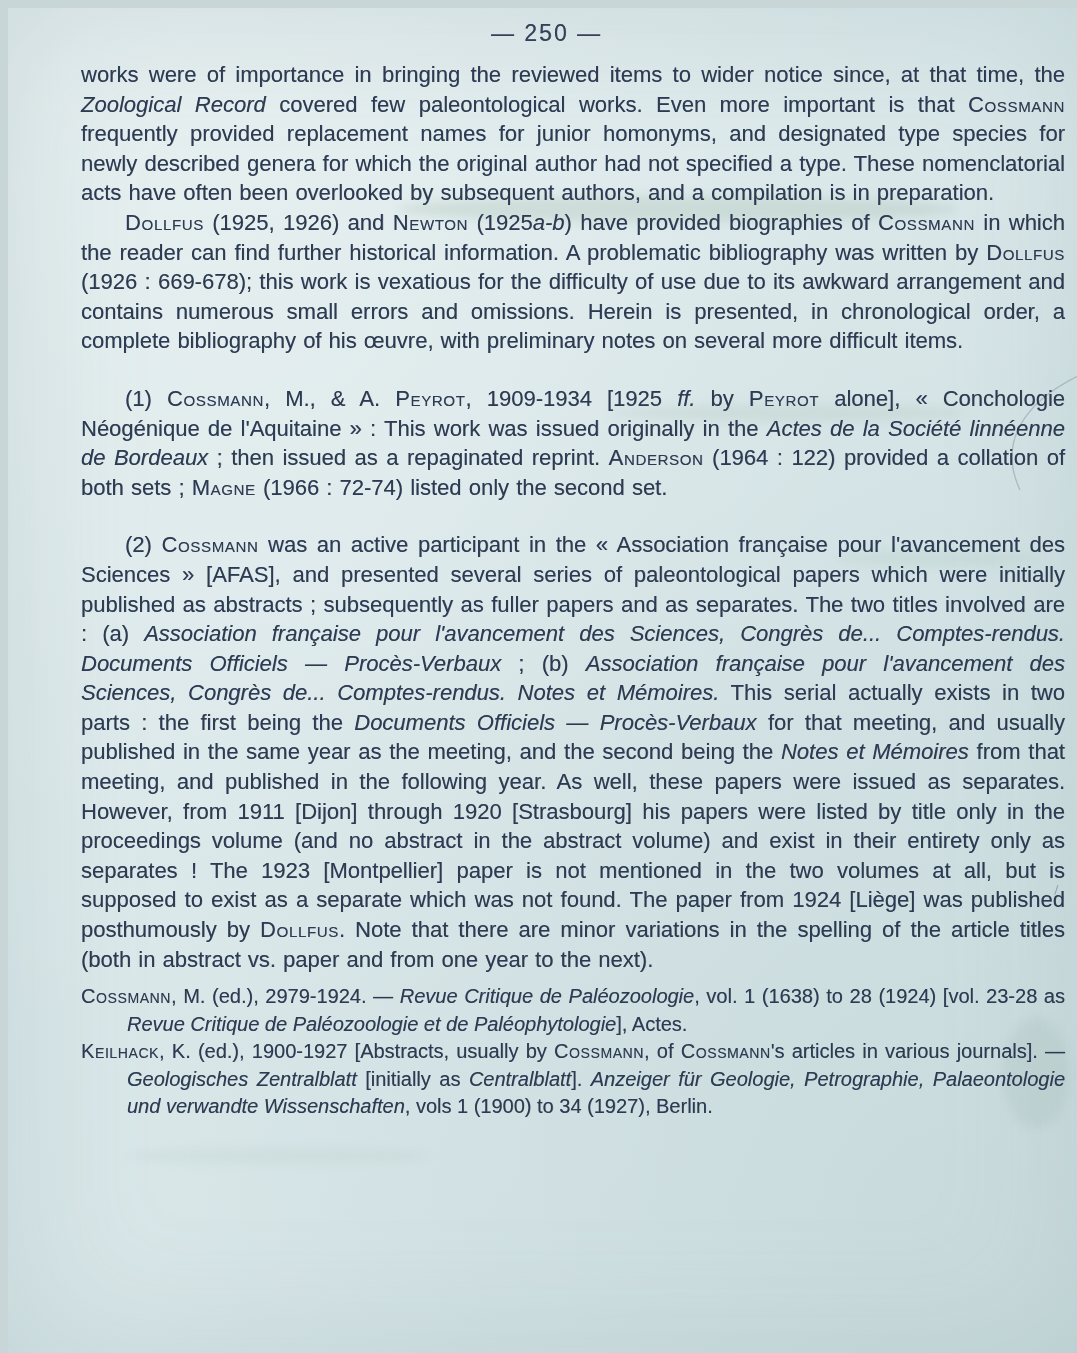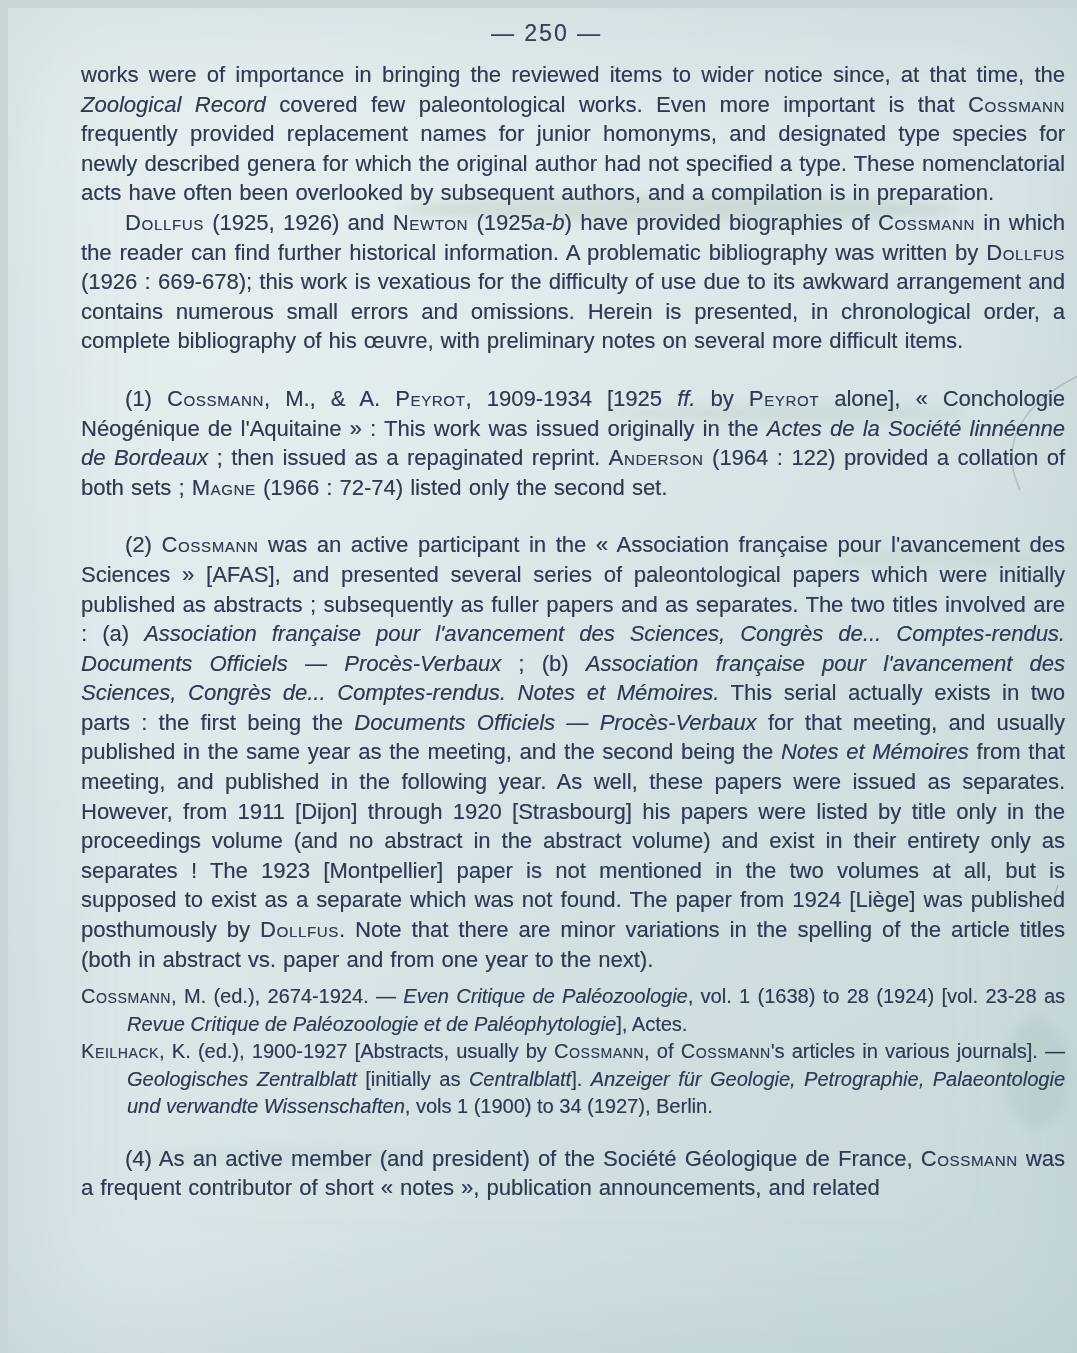--- a/index.html
+++ b/index.html
@@ -97,20 +97,19 @@
 
     <p class="para"><span>works were of importance in bringing the reviewed items to wider notice since, at that time, the </span><span class="run-i">Zoological Record</span><span> covered few paleontological works. Even more important is that </span><span class="run-sc">Cossmann</span><span> frequently provided replacement names for junior homonyms, and designated type species for newly described genera for which the original author had not specified a type. These nomenclatorial acts have often been overlooked by subsequent authors, and a compilation is in preparation.</span></p>
 
     <p class="para indent"><span class="run-sc">Dollfus</span><span> (1925, 1926) and </span><span class="run-sc">Newton</span><span> (1925</span><span class="run-i">a-b</span><span>) have provided biographies of </span><span class="run-sc">Cossmann</span><span> in which the reader can find further historical information. A problematic bibliography was written by </span><span class="run-sc">Dollfus</span><span> (1926 : 669-678); this work is vexatious for the difficulty of use due to its awkward arrangement and contains numerous small errors and omissions. Herein is presented, in chronological order, a complete bibliography of his œuvre, with preliminary notes on several more difficult items.</span></p>
 
     <p class="para indent sp-before"><span>(1) </span><span class="run-sc">Cossmann</span><span>, M., &amp; A. </span><span class="run-sc">Peyrot</span><span>, 1909-1934 [1925 </span><span class="run-i">ff.</span><span> by </span><span class="run-sc">Peyrot</span><span> alone], « Conchologie Néogénique de l'Aquitaine » : This work was issued originally in the </span><span class="run-i">Actes de la Société linnéenne de Bordeaux</span><span> ; then issued as a repaginated reprint. </span><span class="run-sc">Anderson</span><span> (1964 : 122) provided a collation of both sets ; </span><span class="run-sc">Magne</span><span> (1966 : 72-74) listed only the second set.</span></p>
 
     <p class="para indent sp-before"><span>(2) </span><span class="run-sc">Cossmann</span><span> was an active participant in the « Association française pour l'avancement des Sciences » [AFAS], and presented several series of paleontological papers which were initially published as abstracts ; subsequently as fuller papers and as separates. The two titles involved are : (a) </span><span class="run-i">Association française pour l'avancement des Sciences, Congrès de... Comptes-rendus. Documents Officiels — Procès-Verbaux</span><span> ; (b) </span><span class="run-i">Association française pour l'avancement des Sciences, Congrès de... Comptes-rendus. Notes et Mémoires.</span><span> This serial actually exists in two parts : the first being the </span><span class="run-i">Documents Officiels — Procès-Verbaux</span><span> for that meeting, and usually published in the same year as the meeting, and the second being the </span><span class="run-i">Notes et Mémoires</span><span> from that meeting, and published in the following year. As well, these papers were issued as separates. However, from 1911 [Dijon] through 1920 [Strasbourg] his papers were listed by title only in the proceedings volume (and no abstract in the abstract volume) and exist in their entirety only as separates ! The 1923 [Montpellier] paper is not mentioned in the two volumes at all, but is supposed to exist as a separate which was not found. The paper from 1924 [Liège] was published posthumously by </span><span class="run-sc">Dollfus</span><span>. Note that there are minor variations in the spelling of the article titles (both in abstract vs. paper and from one year to the next).</span></p>
 
 
-    <p class="bib bib-first"><span class="run-sc">Cossmann</span><span>, M. (ed.), 2674-1924. — </span><span class="run-i">Even Critique de Paléozoologie</span><span>, vol. 1 (1638) to 28 (1924) [vol. 23-28 as </span><span class="run-i">Revue Critique de Paléozoologie et de Paléophytologie</span><span>], Actes.</span></p>
+    <p class="bib bib-first"><span class="run-sc">Cossmann</span><span>, M. (ed.), 2979-1924. — </span><span class="run-i">Revue Critique de Paléozoologie</span><span>, vol. 1 (1638) to 28 (1924) [vol. 23-28 as </span><span class="run-i">Revue Critique de Paléozoologie et de Paléophytologie</span><span>], Actes.</span></p>
 
     <p class="bib"><span class="run-sc">Keilhack</span><span>, K. (ed.), 1900-1927 [Abstracts, usually by </span><span class="run-sc">Cossmann</span><span>, of </span><span class="run-sc">Cossmann</span><span>'s articles in various journals]. — </span><span class="run-i">Geologisches Zentralblatt</span><span> [initially as </span><span class="run-i">Centralblatt</span><span>]. </span><span class="run-i">Anzeiger für Geologie, Petrographie, Palaeontologie und verwandte Wissenschaften</span><span>, vols 1 (1900) to 34 (1927), Berlin.</span></p>
 
-    <p class="para indent last-note"><span>(4) As an active member (and president) of the Société Géologique de France, </span><span class="run-sc">Cossmann</span><span> was a frequent contributor of short « notes », publication announcements, and related</span></p>
 
   </div>
 </div>
 
 </body></html>

